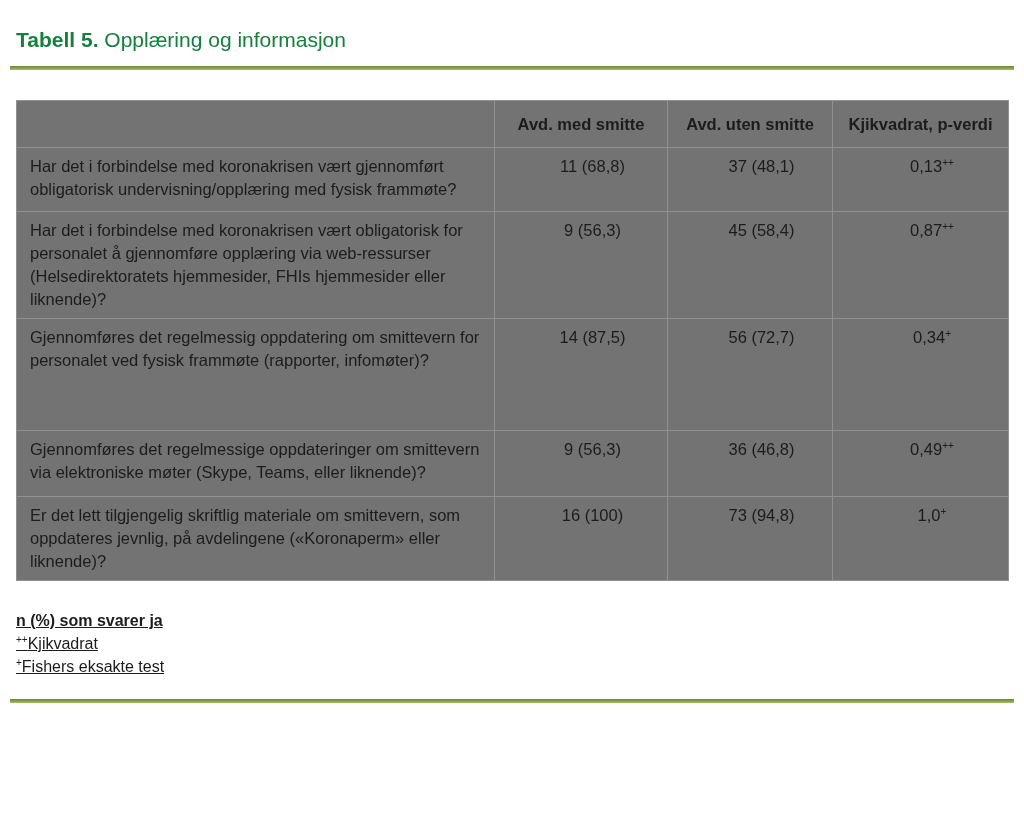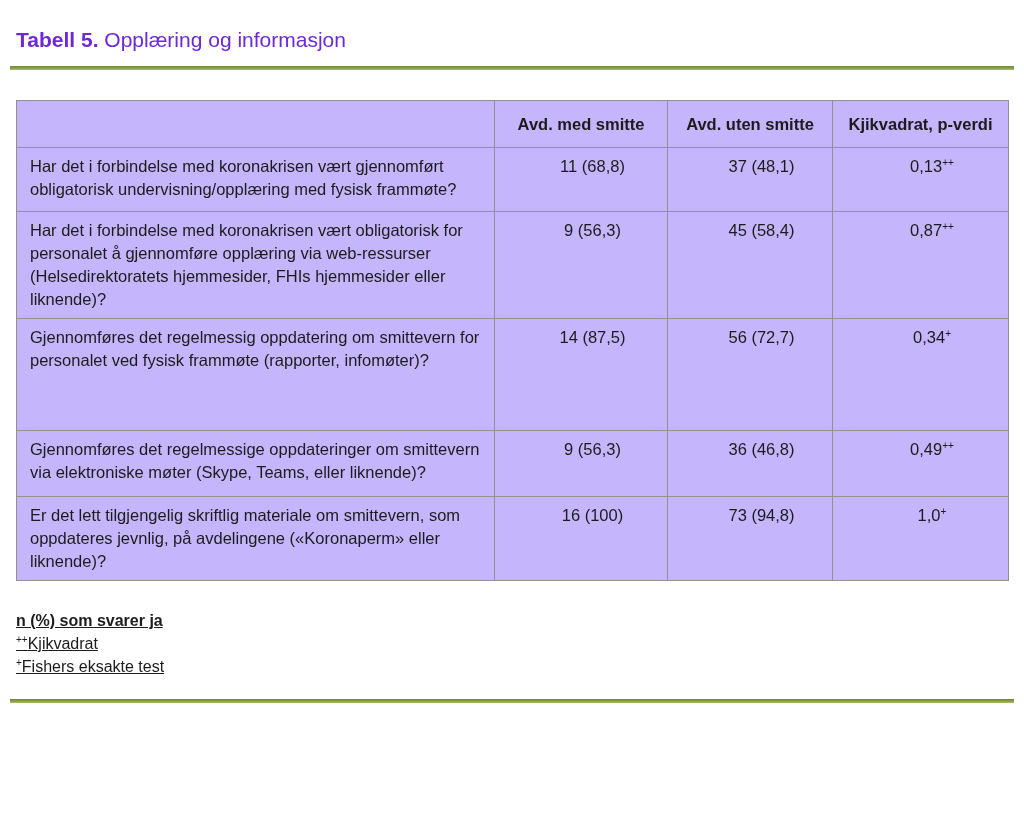--- a/index.html
+++ b/index.html
@@ -16,21 +16,21 @@
     position: relative;
     width: 1024px;
     height: 827px;
   }
   .title {
     margin: 0;
     padding: 27px 16px 0 16px;
     font-size: 21px;
     font-weight: normal;
     line-height: 26px;
-    color: #6d28d9;
+    color: #15803d;
   }
   .title strong { font-weight: bold; }
   .rule {
     height: 4px;
     margin: 0 10px;
     background: linear-gradient(to bottom, #6f8a33 0%, #87a149 55%, #a9bd74 100%);
   }
   .rule-top { margin-top: 13px; }
   .rule-bottom { margin-top: 21px; }
   table.data-table {
@@ -39,21 +39,21 @@
     width: 992px;
     margin: 30px 16px 0 16px;
     font-size: 16.5px;
   }
   .data-table col.c-q  { width: 478px; }
   .data-table col.c-m  { width: 173px; }
   .data-table col.c-u  { width: 165px; }
   .data-table col.c-p  { width: 176px; }
   .data-table th, .data-table td {
     border: 1px solid #919191;
-    background: #c4b5fd;
+    background: #737373;
   }
   .data-table thead tr { height: 47px; }
   .data-table th {
     font-weight: bold;
     text-align: center;
     vertical-align: middle;
     padding: 4px 6px;
   }
   .data-table td.q {
     text-align: left;

